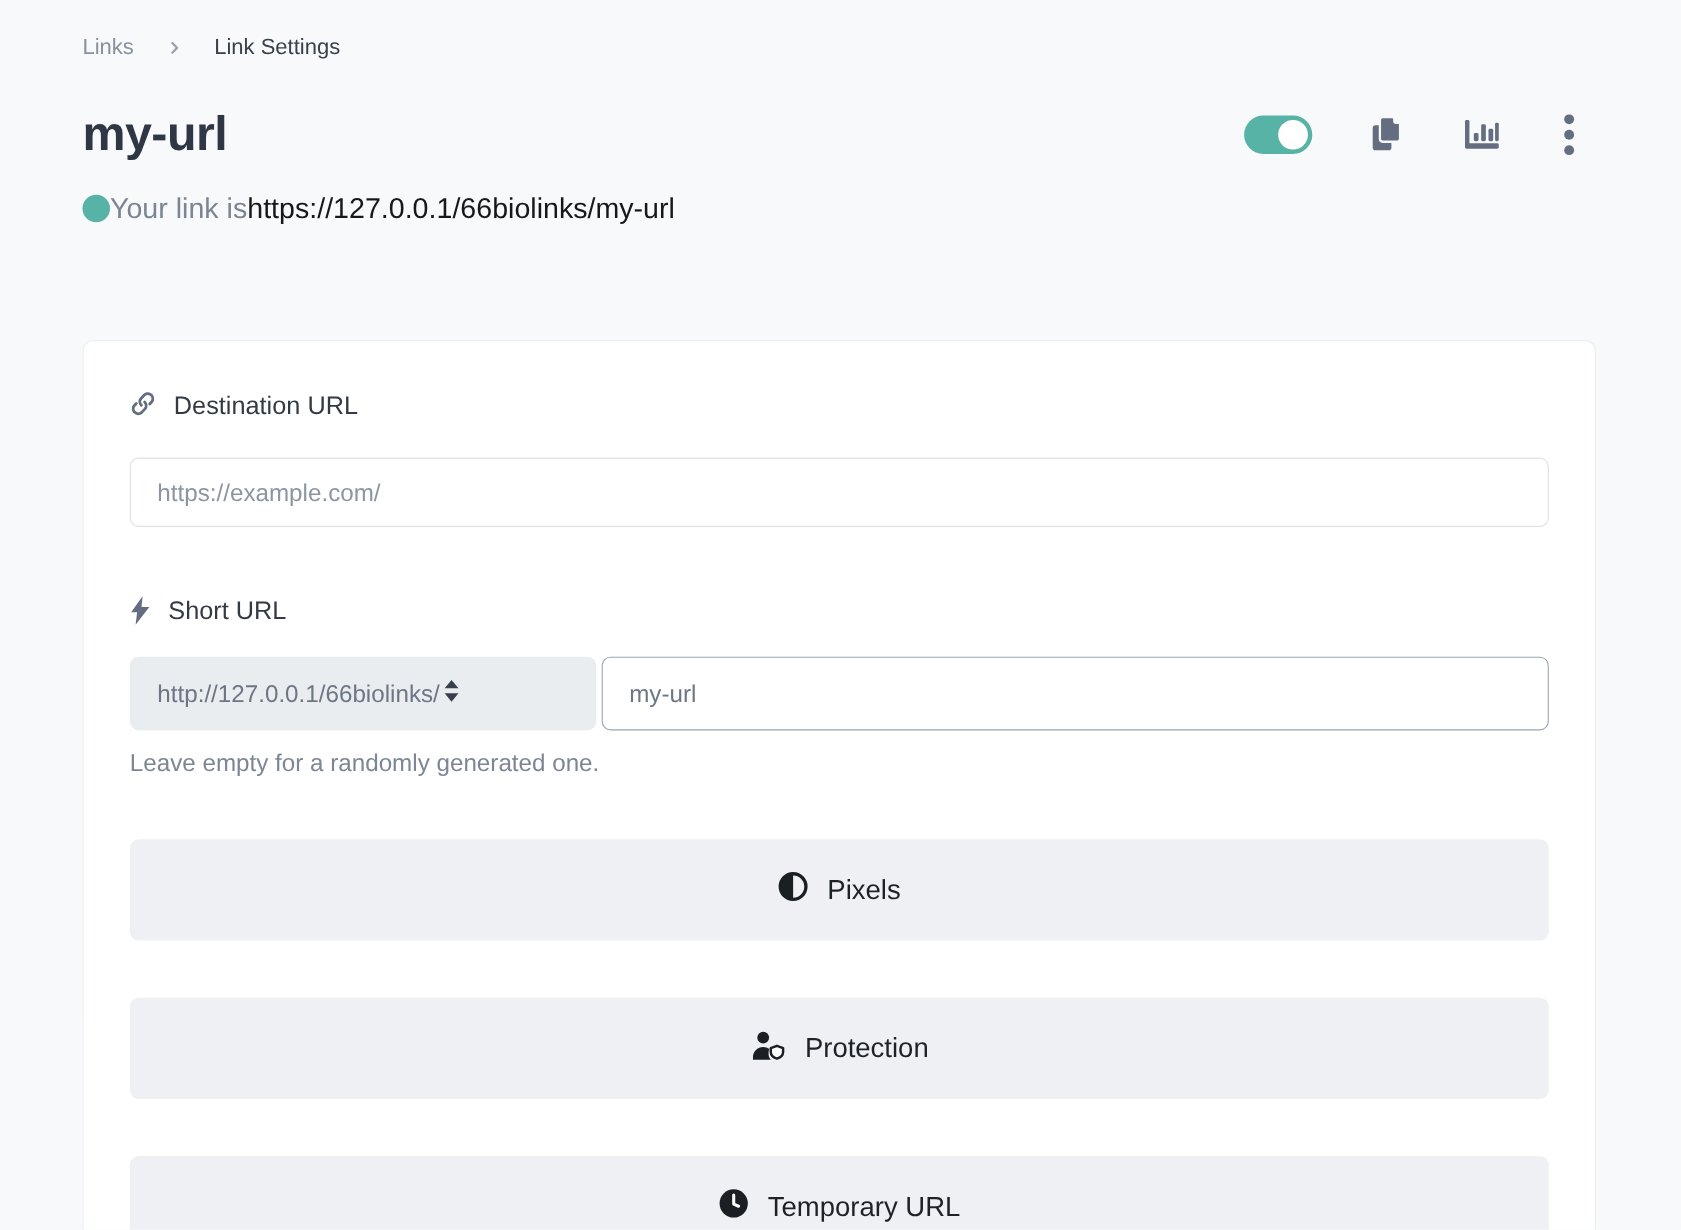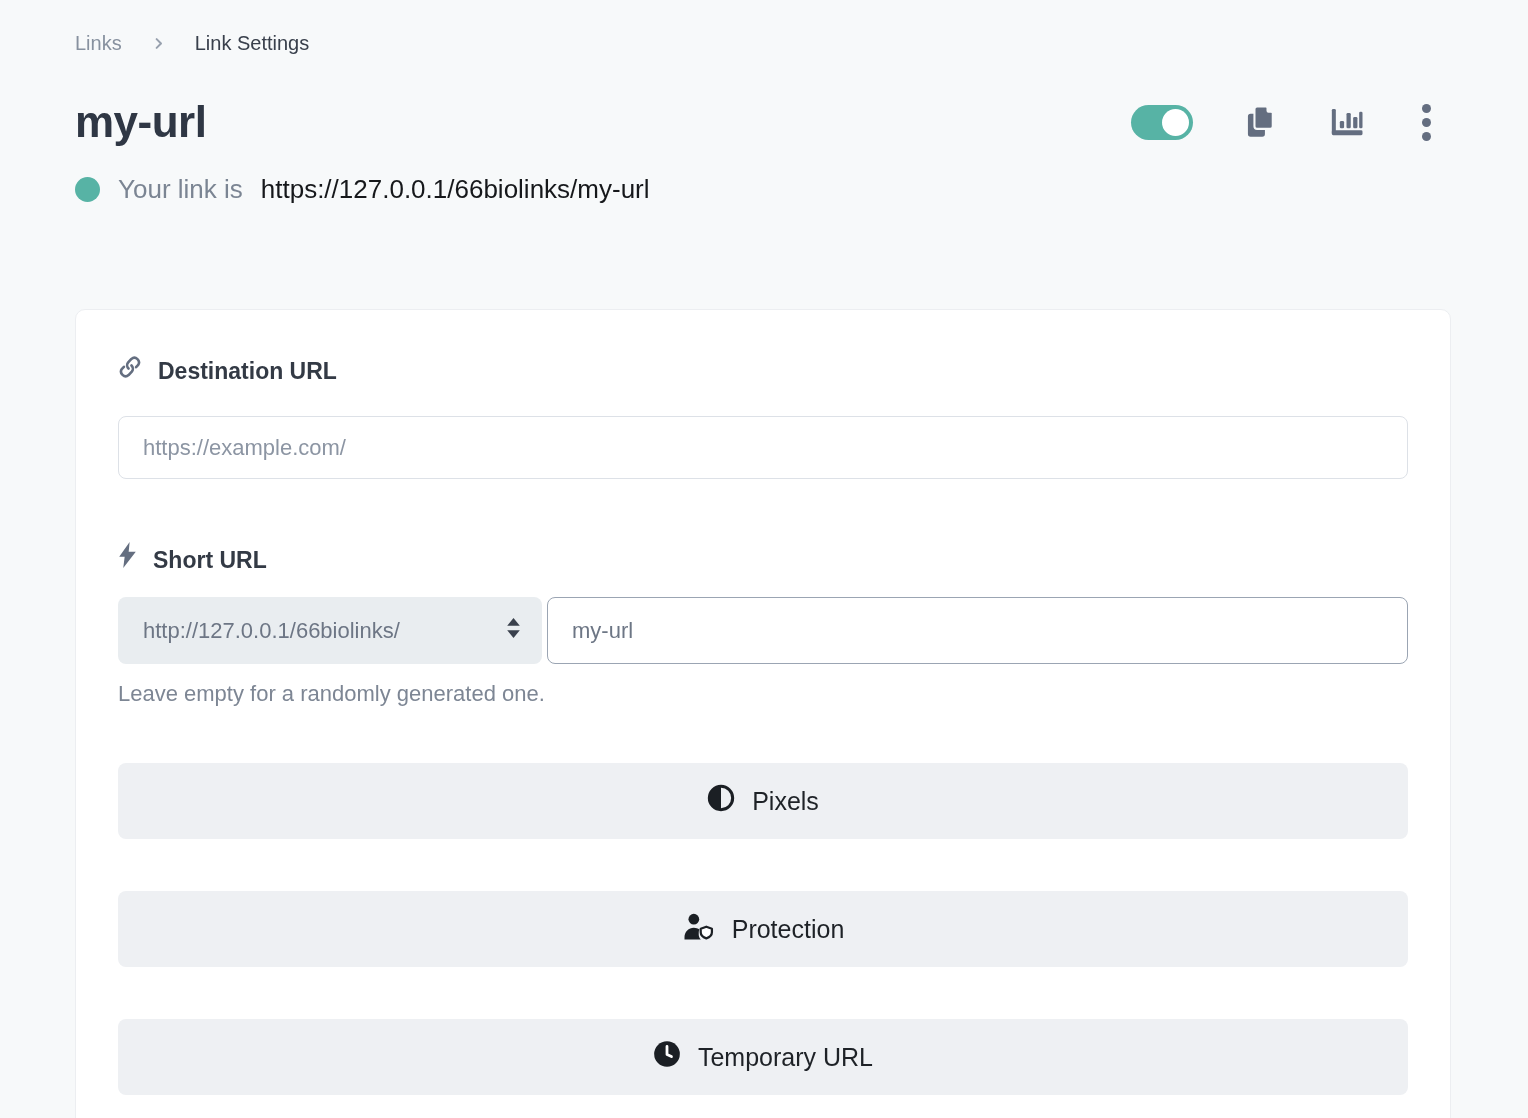--- a/index.html
+++ b/index.html
@@ -22,58 +22,58 @@
   .header-row { display: flex; align-items: center; justify-content: space-between; margin-top: 42px; }
   .page-title { font-size: 44px; font-weight: 700; color: #2f3744; letter-spacing: -0.5px; }
   .actions { display: flex; align-items: center; gap: 52px; margin-right: 14px; }
   .toggle { position: relative; width: 62px; height: 35px; border-radius: 18px; background: #57b3a5; cursor: pointer; flex: none; }
   .toggle .knob { position: absolute; top: 4px; right: 4px; width: 27px; height: 27px; border-radius: 50%; background: #ffffff; }
   .icon-btn { background: none; border: none; cursor: pointer; display: flex; align-items: center; justify-content: center; padding: 0; }
   .kebab { display: flex; flex-direction: column; gap: 5px; padding: 2px 6px; }
   .kebab span { width: 9px; height: 9px; border-radius: 50%; background: #646e80; }
 
   
-  .link-line { display: flex; align-items: center; gap: 18px; margin-top: 27px; font-size: 26px; }
+  .link-line { display: flex; align-items: center; margin-top: 27px; font-size: 26px; }
   .status-dot { width: 25px; height: 25px; border-radius: 50%; background: #57b3a5; flex: none; }
   .link-prefix { color: #7b8593; }
   .link-url { color: #16181b; text-decoration: none; cursor: pointer; }
 
   
   .card { margin-top: 104px; background: #ffffff; border: 1px solid #eceef1; border-radius: 10px; padding: 45px 42px 120px; }
 
-  .field-label { display: flex; align-items: flex-end; gap: 16px; font-size: 23px; font-weight: 700; color: #333a45; }
+  .field-label { display: flex; align-items: flex-start; gap: 16px; font-size: 23px; font-weight: 400; color: #333a45; }
   .field-label svg { flex: none; }
 
   .dest-input {
     margin-top: 31px; width: 100%; height: 63px;
     border: 1px solid #dde1e7; border-radius: 8px;
     font-size: 22px; padding: 0 24px; color: #333a45;
     background: #ffffff; font-family: inherit; outline: none;
   }
   .dest-input::placeholder { color: #8c95a3; }
 
   .short-label { margin-top: 63px; }
 
   .short-row { margin-top: 23px; display: flex; }
   .domain-select {
     width: 424px; height: 67px; flex: none;
     background: #e9edf0; border-radius: 8px;
-    display: flex; align-items: center; justify-content: space-between;
+    display: flex; align-items: center; 
     padding: 0 18px 0 25px; font-size: 22px; color: #6d7685; cursor: pointer;
   }
   .short-input {
     flex: 1; margin-left: 5px; height: 67px;
     border: 1px solid #9ba5b3; border-radius: 8px;
     font-size: 22px; color: #6d7685; padding: 0 24px;
     font-family: inherit; outline: none; background: #ffffff;
   }
   .help-text { margin-top: 17px; font-size: 22px; color: #7d8694; }
 
   .big-btn {
-    margin-top: 52px; width: 100%; height: 76px;
+    margin-top: 52px; width: 100%; height: 92px;
     background: #eef0f3; border: none; border-radius: 8px;
     display: flex; align-items: center; justify-content: center; gap: 17px;
     font-size: 25px; color: #1e2227; cursor: pointer; font-family: inherit;
   }
   .big-btn:first-of-type { margin-top: 56px; }
 </style>
 </head>
 <body>
 
 <div class="page">

